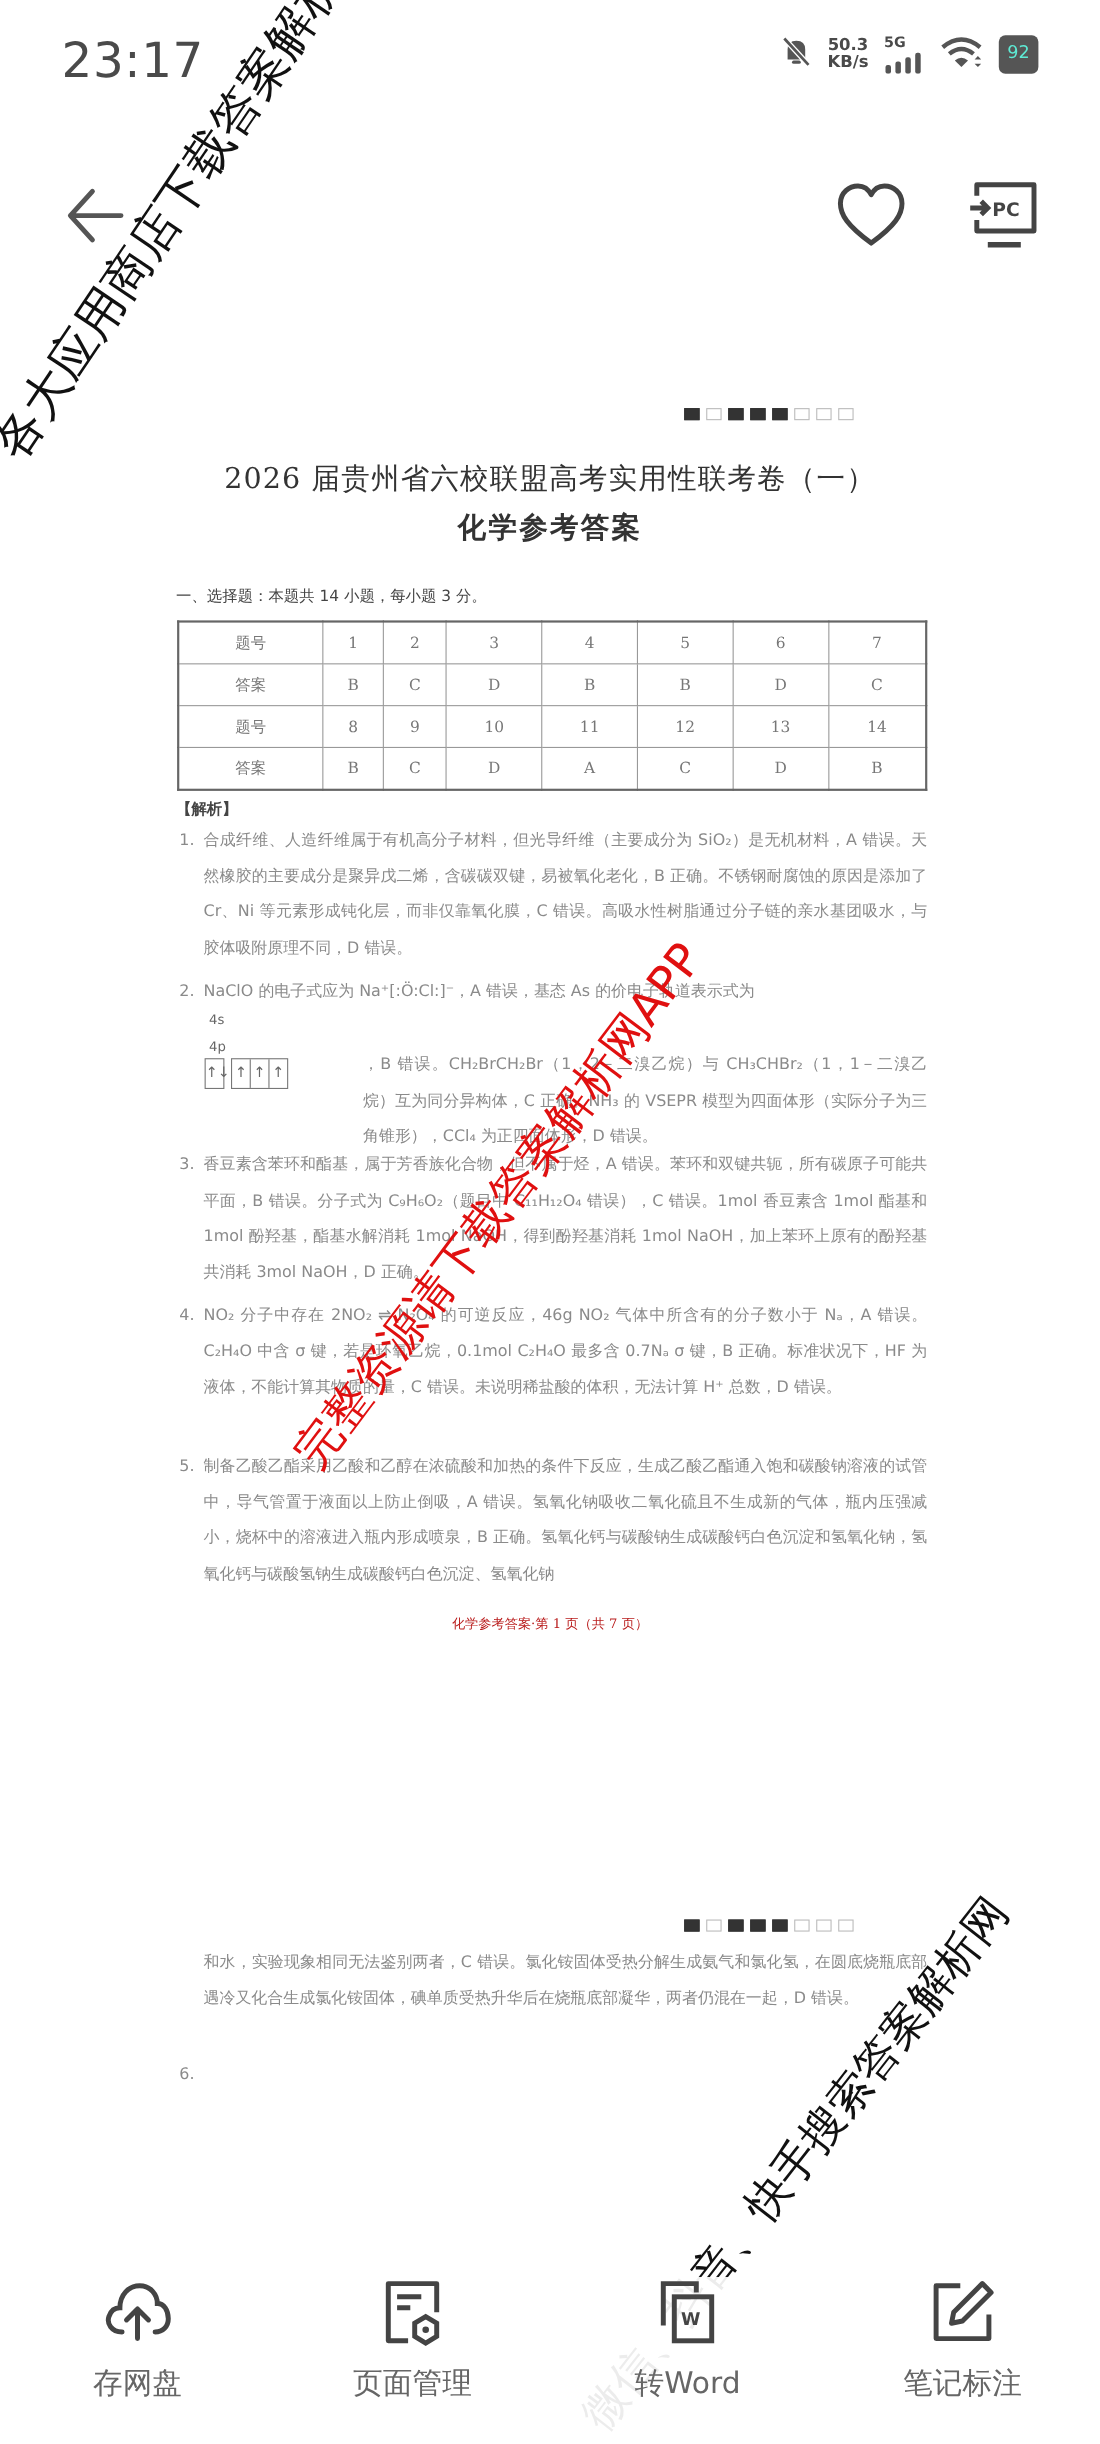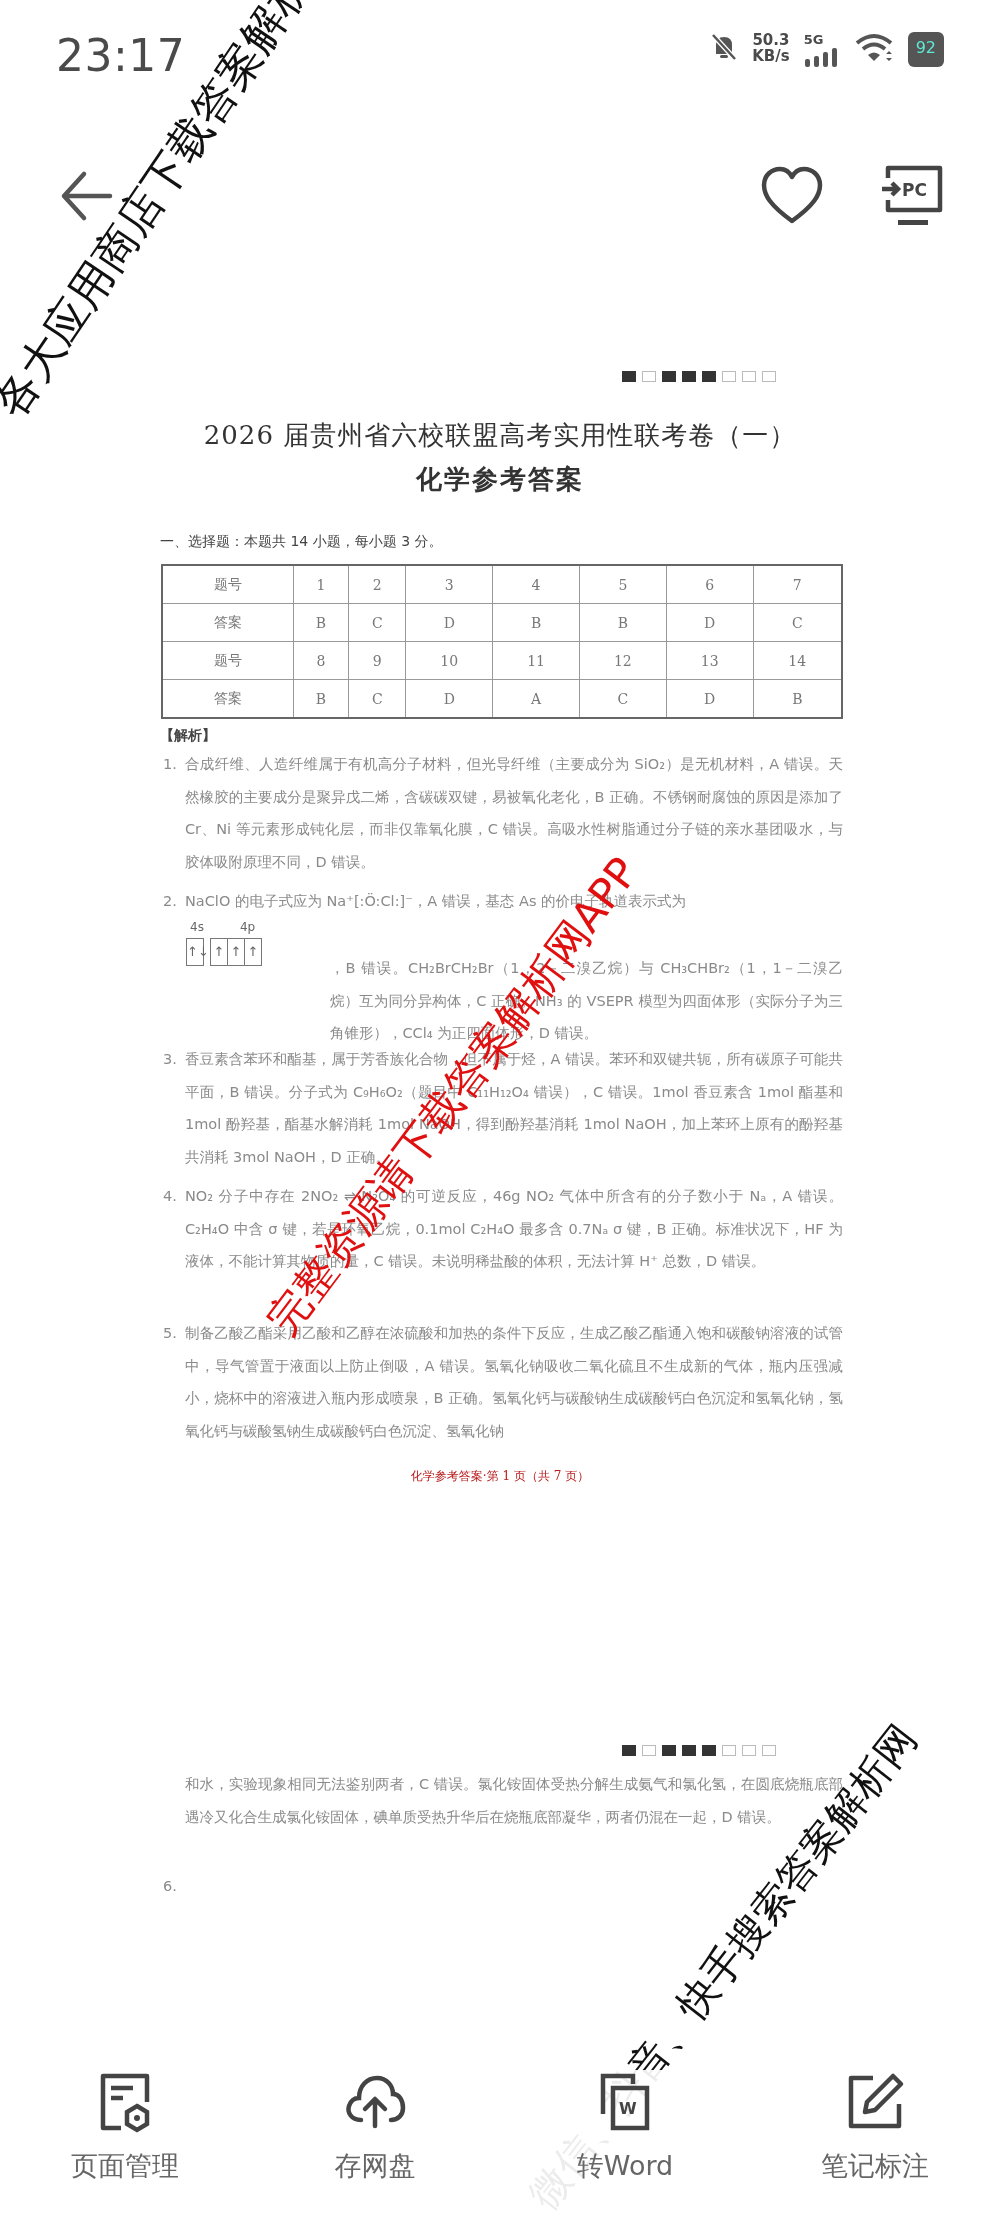--- a/index.html
+++ b/index.html
@@ -164,21 +164,21 @@
 <div class="para" style="top:748px;">
   <span class="num">1.</span>
   <div class="body">合成纤维、人造纤维属于有机高分子材料，但光导纤维（主要成分为 SiO₂）是无机材料，A 错误。天然橡胶的主要成分是聚异戊二烯，含碳碳双键，易被氧化老化，B 正确。不锈钢耐腐蚀的原因是添加了 Cr、Ni 等元素形成钝化层，而非仅靠氧化膜，C 错误。高吸水性树脂通过分子链的亲水基团吸水，与胶体吸附原理不同，D 错误。</div>
 </div>
 
 <div class="para" style="top:885px;">
   <span class="num">2.</span>
   <div class="body">NaClO 的电子式应为 Na⁺[:Ö:Cl:]⁻，A 错误，基态 As 的价电子轨道表示式为</div>
 </div>
 <div class="orbital">
-  <div style="display:flex; gap:36px; padding-left:4px;">
+  <div style="display:flex; gap:10px; padding-left:4px;flex-direction:column;">
     <span>4s</span>
     <span>4p</span>
   </div>
   <div class="orb-boxes">
     <div class="orb-box">
         <span>↑↓</span>
       </div>
     <div class="orb-box">
       <span>↑</span>
       <span>↑</span>
@@ -224,36 +224,36 @@
   <span class="num">6.</span>
 </div>
 
 <div class="wm wm-black" style="left:30px; top:370px; transform: rotate(-56deg);">各大应用商店下载答案解析网APP</div>
 <div class="wm wm-red" style="left:300px; top:1290px; transform: rotate(-53deg);">完整资源请下载答案解析网APP</div>
 <div class="wm wm-black" style="left:560px; top:2165px; transform: rotate(-52deg); font-size:40px;">微信、抖音、快手搜索答案解析网</div>
 
 <div class="toolbar">
   <div class="tool">
     <svg viewBox="0 0 64 64">
+      <path d="M18 50 C8 50 4 42 6 36 C8 30 12 28 16 28 C16 16 24 8 34 8 C44 8 50 16 50 24 C56 24 60 30 60 38 C60 45 55 50 48 50" stroke="#444" stroke-width="4.5" fill="none" stroke-linecap="round"></path>
+      <path d="M32 56 L32 30 M22 39 L32 29 L42 39" stroke="#444" stroke-width="4.5" fill="none" stroke-linecap="round" stroke-linejoin="round"></path>
+    </svg>
+    <span class="tool-label">存网盘</span>
+  </div>
+  <div class="tool">
+    <svg viewBox="0 0 64 64">
       <path d="M28 58 L10 58 L10 6 L54 6 L54 32" stroke="#444" stroke-width="4.5" fill="none" stroke-linejoin="round"></path>
       <path d="M18 18 L40 18 M18 28 L30 28" stroke="#444" stroke-width="4.5"></path>
       <path d="M44 36 L54 42 L54 54 L44 60 L34 54 L34 42 Z" stroke="#444" stroke-width="4.5" fill="none"></path>
       <circle cx="44" cy="48" r="3" fill="#444"></circle>
     </svg>
     <span class="tool-label">页面管理</span>
   </div>
   <div class="tool">
     <svg viewBox="0 0 64 64">
-      <path d="M18 50 C8 50 4 42 6 36 C8 30 12 28 16 28 C16 16 24 8 34 8 C44 8 50 16 50 24 C56 24 60 30 60 38 C60 45 55 50 48 50" stroke="#444" stroke-width="4.5" fill="none" stroke-linecap="round"></path>
-      <path d="M32 56 L32 30 M22 39 L32 29 L42 39" stroke="#444" stroke-width="4.5" fill="none" stroke-linecap="round" stroke-linejoin="round"></path>
-    </svg>
-    <span class="tool-label">存网盘</span>
-  </div>
-  <div class="tool">
-    <svg viewBox="0 0 64 64">
       <path d="M10 44 L10 6 L40 6 L40 14" stroke="#444" stroke-width="4.5" fill="none"></path>
       <rect x="20" y="18" width="34" height="40" stroke="#444" stroke-width="4.5" fill="none"></rect>
       <text x="26" y="44" font-size="16" font-weight="bold" fill="#444" font-family="DejaVu Sans, sans-serif">W</text>
     </svg>
     <span class="tool-label">转Word</span>
   </div>
   <div class="tool">
     <svg viewBox="0 0 64 64">
       <path d="M30 8 L8 8 L8 56 L56 56 L56 34" stroke="#444" stroke-width="4.5" fill="none" stroke-linejoin="round"></path>
       <path d="M50 6 L58 14 L32 40 L22 42 L24 32 Z" stroke="#444" stroke-width="4.5" fill="none" stroke-linejoin="round"></path>

